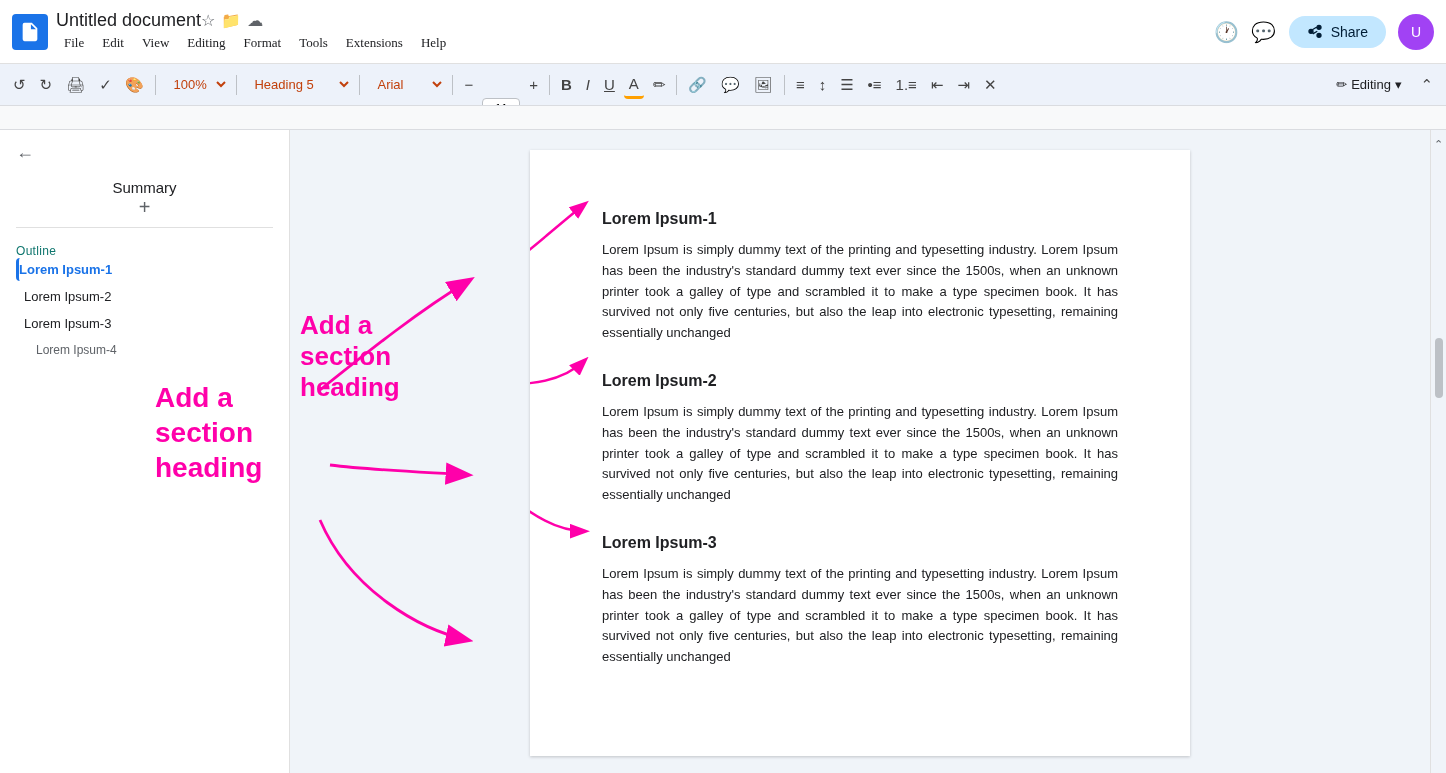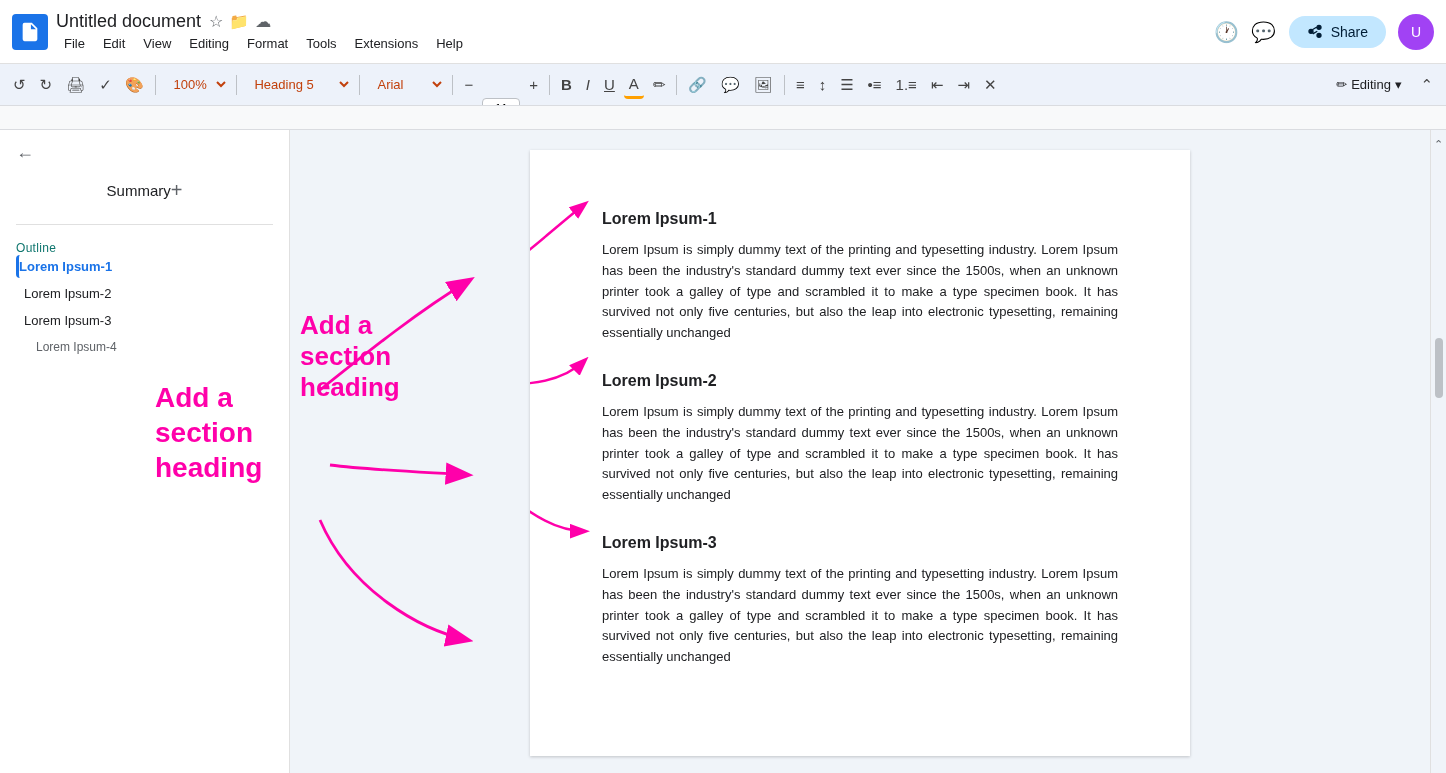--- a/index.html
+++ b/index.html
@@ -20,31 +20,31 @@
       background: #1a73e8;
       border-radius: 4px;
       display: flex; align-items: center; justify-content: center;
       color: white; font-size: 20px; font-weight: bold;
       flex-shrink: 0;
     }
     #doc-info {
       display: flex; flex-direction: column; flex: 1;
     }
     #doc-title-row {
-      display: flex; align-items: center; gap: 8px;
+      display: flex; align-items: center; gap: 0;
     }
     #doc-title {
       font-size: 18px; color: #202124; font-weight: 400;
     }
     #doc-title-icons {
       display: flex; gap: 6px; align-items: center;
     }
     #doc-title-icons span { font-size: 16px; color: #5f6368; cursor: pointer; }
     #menu-bar {
-      display: flex; gap: 2px; margin-top: 2px;
+      display: flex; gap: 2px; margin-top: 2px; font-family: Liberation Serif, serif;
     }
     #menu-bar span {
       font-size: 13px; color: #202124; padding: 2px 8px; cursor: pointer; border-radius: 4px;
     }
     #topbar-right {
       display: flex; align-items: center; gap: 12px;
     }
     .topbar-icon { font-size: 20px; color: #5f6368; cursor: pointer; }
     #share-btn {
       background: #c2e7ff; color: #001d35; border: none; border-radius: 20px;
@@ -96,21 +96,22 @@
     #sidebar {
       width: 290px; min-width: 290px; background: #fff; border-right: 1px solid #e0e0e0;
       padding: 12px 16px; overflow-y: auto;
     }
     #sidebar-back {
       font-size: 18px; cursor: pointer; color: #5f6368; margin-bottom: 16px;
     }
     #summary-section { margin-bottom: 12px; }
     #summary-header {
       display: flex; align-items: center; justify-content: center;
-      margin-bottom: 22px;
+      margin-bottom: 8px;
+      flex-direction: column;
     }
     #summary-title { font-size: 15px; font-weight: 500; color: #202124; }
     #summary-add { font-size: 20px; color: #5f6368; cursor: pointer; }
     #summary-divider { height: 1px; background: #e0e0e0; margin-bottom: 16px; }
     #outline-label { font-size: 12px; color: #0f766e; margin-bottom: 0; font-weight: 500; letter-spacing: 0.3px; }
     .outline-item {
       padding: 4px 8px; font-size: 13px; cursor: pointer; border-radius: 4px;
       margin-bottom: 4px;
     }
     .outline-h1 { color: #1a73e8; font-weight: 600; padding-left: 0; border-left: 3px solid #1a73e8; }

